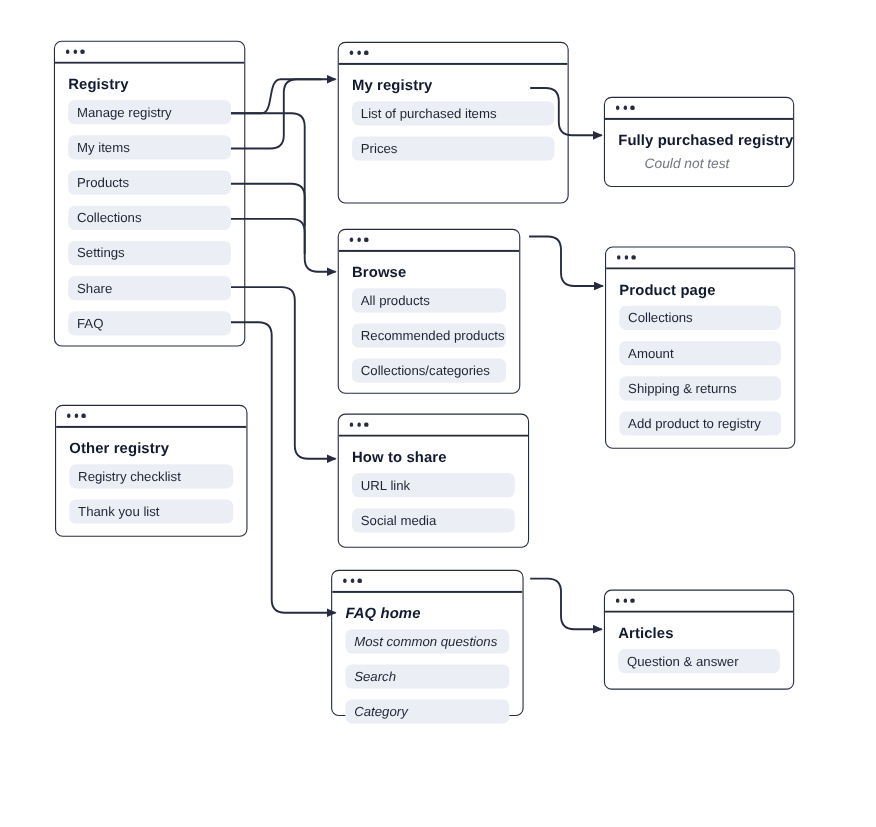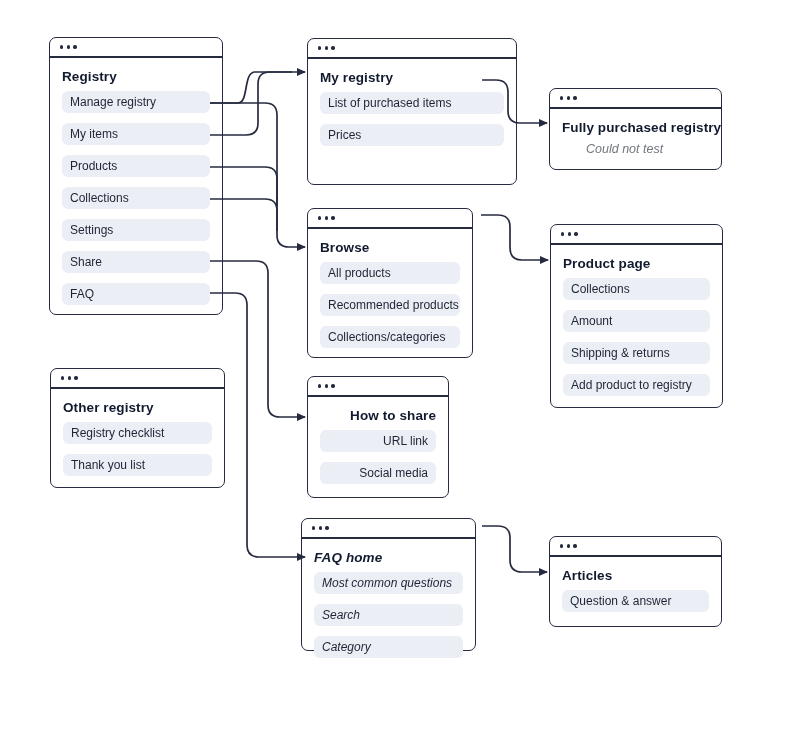--- a/index.html
+++ b/index.html
@@ -202,21 +202,21 @@
     </div>
     <div class="card-body">
       <div class="card-title">Other registry</div>
 
       <div class="items">
           <div class="pill">Registry checklist</div>
           <div class="pill">Thank you list</div>
         </div>
     </div>
   </div>
-    <div class="card" style="left: 307px; top: 376px; width: 142px; height: 122px; text-align: right;">
+    <div class="card" style="left: 307px; top: 376px; width: 174px; height: 122px;">
     <div class="titlebar">
       <span class="dots">
           <i></i>
           <i></i>
           <i></i>
         </span>
     </div>
     <div class="card-body">
       <div class="card-title">How to share</div>
 

